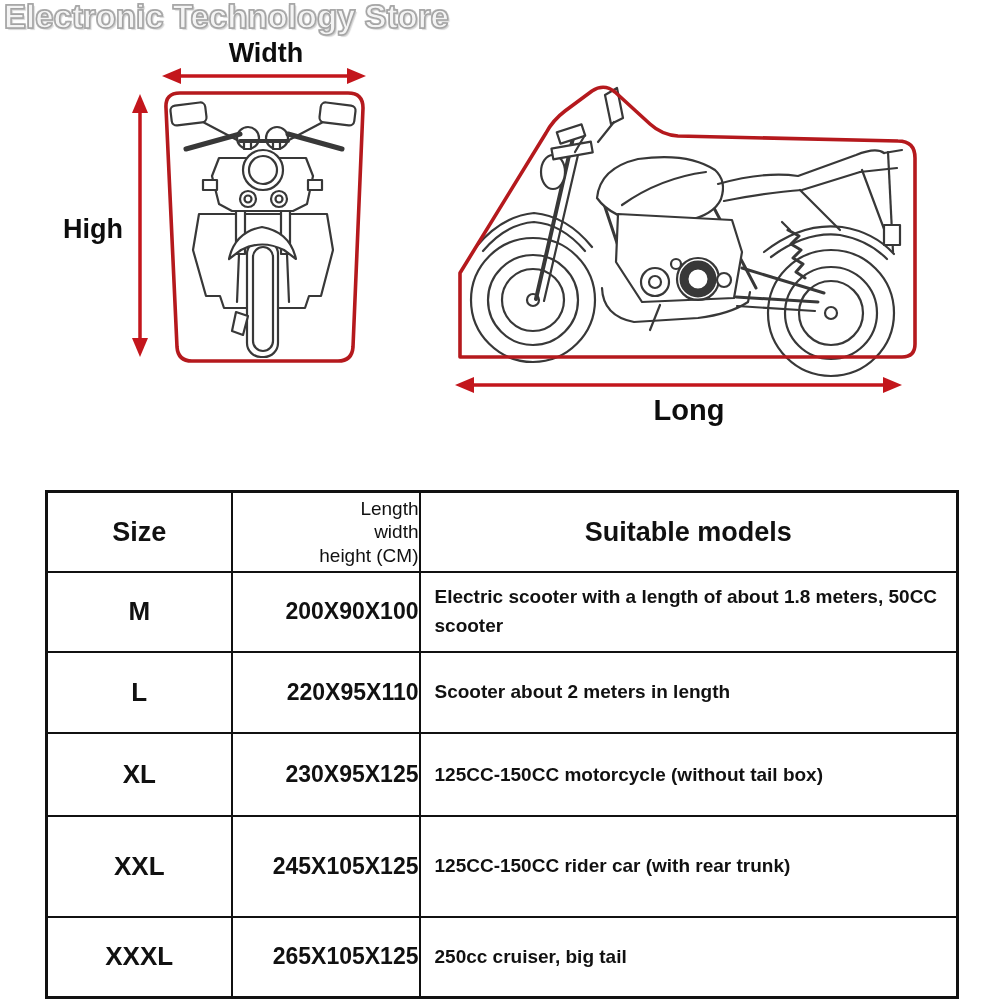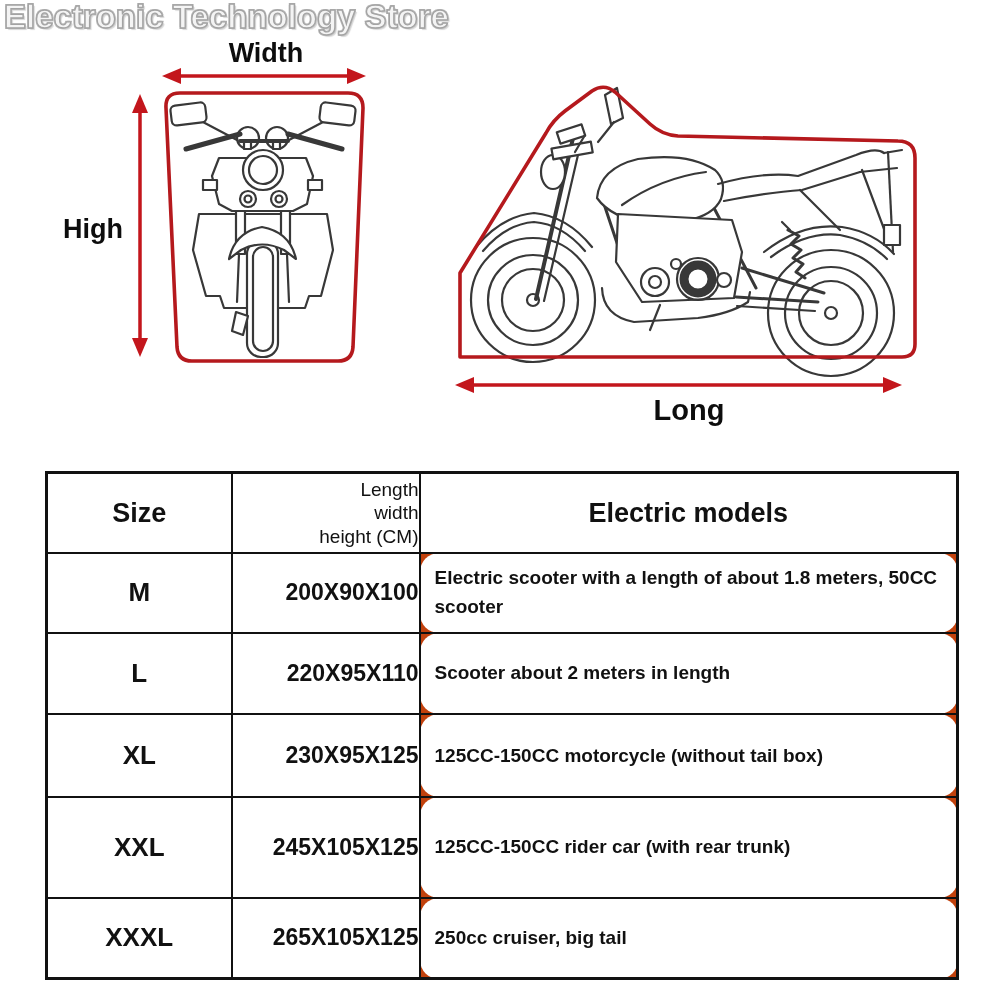--- a/index.html
+++ b/index.html
@@ -19,32 +19,32 @@
   
   .diagram{position:absolute;top:0;left:0;}
   .lbl{font-family:"Liberation Sans",sans-serif;font-weight:bold;fill:#0d0d0d;}
   .redln{stroke:#c3161c;stroke-width:3.5;fill:none;}
   .redhead{fill:#c3161c;stroke:none;}
   .cover{stroke:#b5191d;stroke-width:3.6;fill:none;stroke-linejoin:round;}
   .ink{stroke:#383838;fill:none;stroke-width:2.2;stroke-linejoin:round;stroke-linecap:round;}
   .inkf{stroke:#383838;fill:#ffffff;stroke-width:2.2;stroke-linejoin:round;}
   
   .size-table{
-    position:absolute;left:45px;top:471px;width:911px;height:509px;
-    border-collapse:collapse;table-layout:fixed;background:#c2410c;
+    position:absolute;left:45px;top:490px;width:911px;height:509px;
+    border-collapse:collapse;table-layout:fixed;background:#14532d;
   }
   .size-table td,.size-table th{
     border:2.6px solid #111;padding:0;vertical-align:middle;background:#fff;
   }
   .size-table{border:3px solid #111;}
   th.h-size,th.h-models{font-size:27px;font-weight:bold;text-align:center;}
   th.h-dims{font-size:19px;font-weight:normal;text-align:right;white-space:pre-line;line-height:1.22;}
   td.c-size{font-size:26px;font-weight:bold;text-align:center;}
   td.c-dims{font-size:23px;font-weight:bold;text-align:right;}
-  td.c-models{font-size:19px;font-weight:bold;text-align:left;padding:6px 16px 6px 14px;line-height:1.5;border-radius:19px;}
+  td.c-models{font-size:19px;font-weight:bold;text-align:left;padding:6px 16px 6px 14px;line-height:1.5;}
 </style>
 </head>
 <body>
 
 <svg class="diagram" width="1001" height="462" viewBox="0 0 1001 462" aria-hidden="true">
 
   <g>
 
     <path class="inkf" d="M 199,214 L 327,214 L 333,250 L 321,296 L 309,296 L 305,308 L 224,308 L 220,296 L 206,296 L 193,250 Z"></path>
 
@@ -186,21 +186,21 @@
     <col style="width:185px">
       <col style="width:188px">
       <col style="width:538px">
   </colgroup>
   <tbody>
       <tr style="height:73px">
     <th class="h-size">Size</th>
     <th class="h-dims">Length
 width
 height (CM)</th>
-    <th class="h-models">Electric models</th>
+    <th class="h-models">Suitable models</th>
   </tr>
   <tr style="height:72px">
     <td class="c-size">M</td>
     <td class="c-dims">200X90X100</td>
     <td class="c-models">Electric scooter with a length of about 1.8 meters, 50CC scooter</td>
   </tr>
   <tr style="height:74px">
     <td class="c-size">L</td>
     <td class="c-dims">220X95X110</td>
     <td class="c-models">Scooter about 2 meters in length</td>

